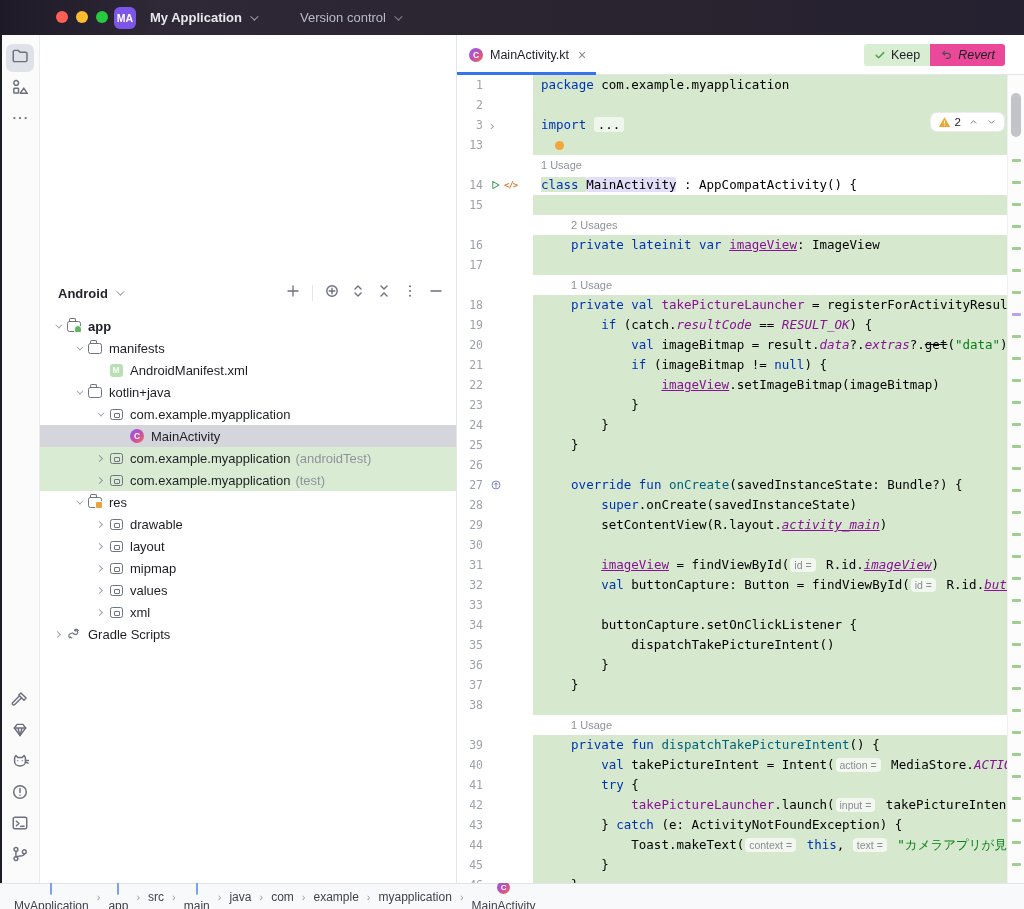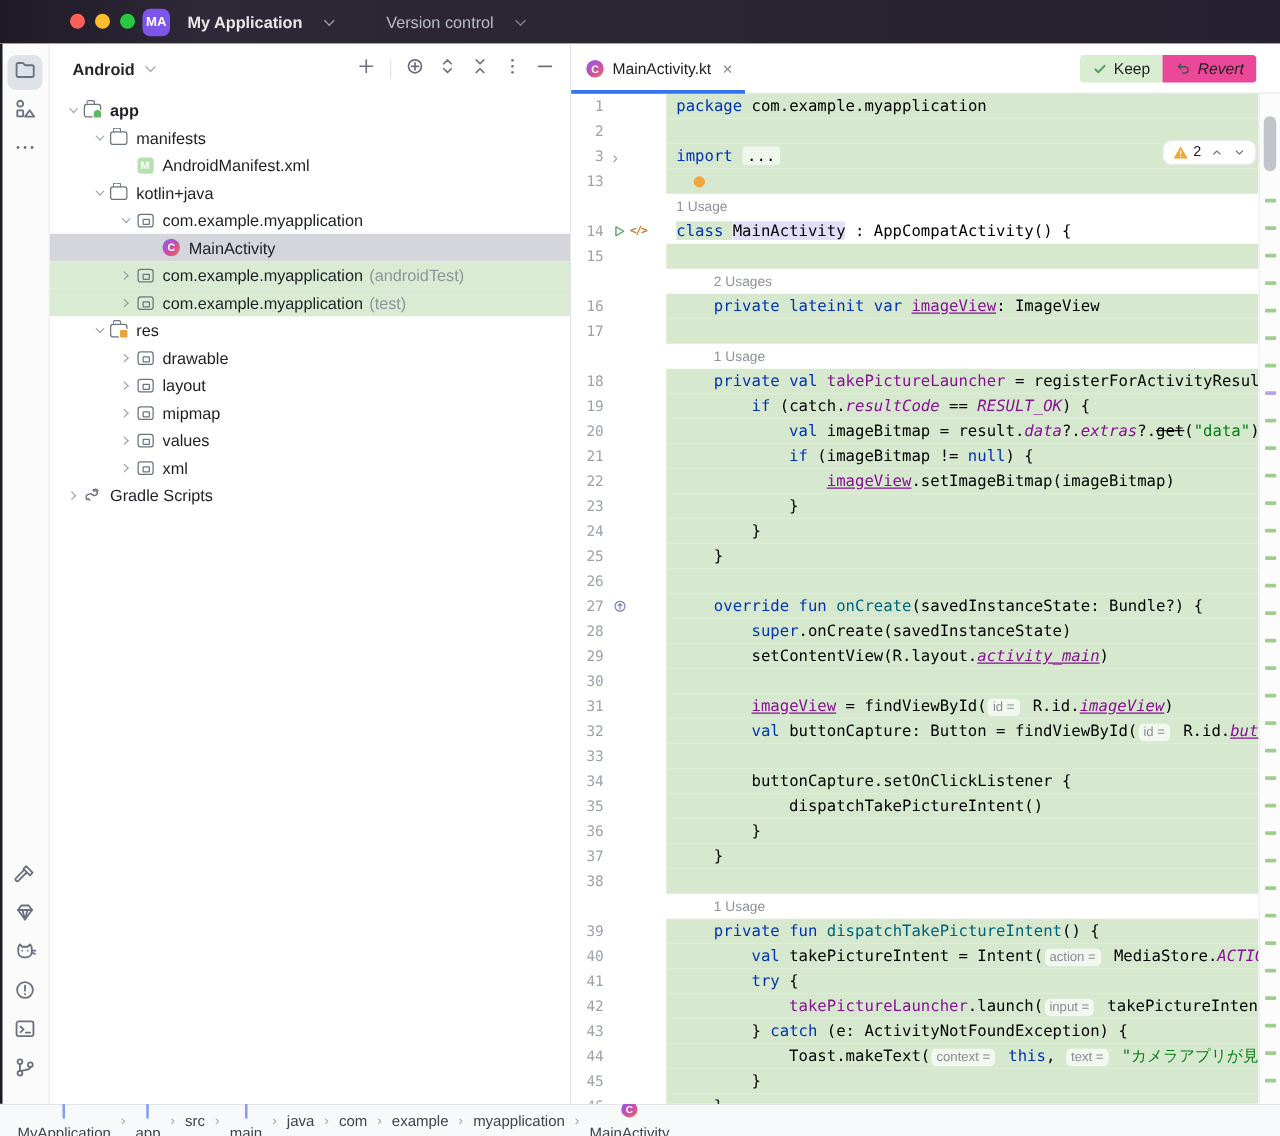--- a/index.html
+++ b/index.html
@@ -8,41 +8,41 @@
 
   
   .titlebar { height:35px; background:linear-gradient(90deg,#1f1a27 0,#2e2837 160px,#2a2430 60%,#262130 100%);
     display:flex; align-items:center; position:relative; }
   .lights { position:absolute; left:56px; top:11px; display:flex; gap:8px; }
   .light { width:12px; height:12px; border-radius:50%; }
   .light.red { background:#ff5f57; } .light.yellow { background:#febc2e; } .light.green { background:#28c840; }
   .tb-content { display:flex; align-items:center; margin-left:114px; gap:8px; }
   .ma-badge { width:22px; height:22px; border-radius:6px; background:#7d55eb; color:#fff;
     font-size:10.5px; font-weight:bold; display:flex; align-items:center; justify-content:center; }
-  .tb-menu { color:#e8e8ec; font-size:13px; font-weight:600; display:flex; align-items:center; gap:17px; padding:4px 6px;justify-content:space-between; }
+  .tb-menu { color:#e8e8ec; font-size:13px; font-weight:600; display:flex; align-items:center; gap:8px; padding:4px 6px;justify-content:space-between; }
   .tb-menu.dim { color:#b9bcc6; font-weight:500; margin-left:24px; }
   .cv { display:inline-block; width:6px; height:6px; border-right:1.5px solid currentColor;
     border-bottom:1.5px solid currentColor; transform:rotate(45deg) translateY(-2px); opacity:.65; }
   .cv.right { transform:rotate(-45deg); }
 
   
   .workspace { display:flex; height:848px; position:relative; background:#fff; }
   .workspace::before { content:''; position:absolute; left:0; top:0; bottom:0; width:2px; background:#1b1c21; z-index:6; }
 
   
   .stripe { width:40px; border-right:1px solid #ebecf0; display:flex; flex-direction:column;
     align-items:center; padding:6px 0 10px; background:#fbfbfc; }
   .sbtn { width:28px; height:28px; border-radius:7px; display:flex; align-items:center;
     justify-content:center; margin:3px 0; color:#6c707e; }
   .sbtn.selected { background:#dfe2e8; }
   .stripe .spacer { flex:1; }
   .sbtn svg { stroke:#6c707e; fill:none; stroke-width:1.3; stroke-linecap:round; stroke-linejoin:round; }
 
   
-  .project { width:417px; border-right:1px solid #e3e5e8; display:flex; flex-direction:column; background:#fff; }
+  .project { width:417px; border-right:1px solid #e3e5e8; display:flex; flex-direction:column; background:#fff;justify-content:center; }
   .proj-header { height:40px; display:flex; align-items:center; padding:0 8px 0 18px; }
   .proj-title { font-size:13px; font-weight:700; color:#24262c; display:flex; align-items:center; gap:8px; }
   .proj-title .cv { color:#6c707e; }
   .proj-tools { margin-left:auto; display:flex; align-items:center; gap:2px; }
   .ptool { width:24px; height:24px; border-radius:5px; display:flex; align-items:center; justify-content:center; }
   .ptool svg { stroke:#6c707e; fill:none; stroke-width:1.4; stroke-linecap:round; stroke-linejoin:round; }
   .ptool-sep { width:1px; height:16px; background:#e3e5e8; margin:0 5px; }
 
   .tree { padding-top:2px; font-size:13px; color:#1d1f24; }
   .trow { display:flex; align-items:center; height:22px; white-space:nowrap; }

